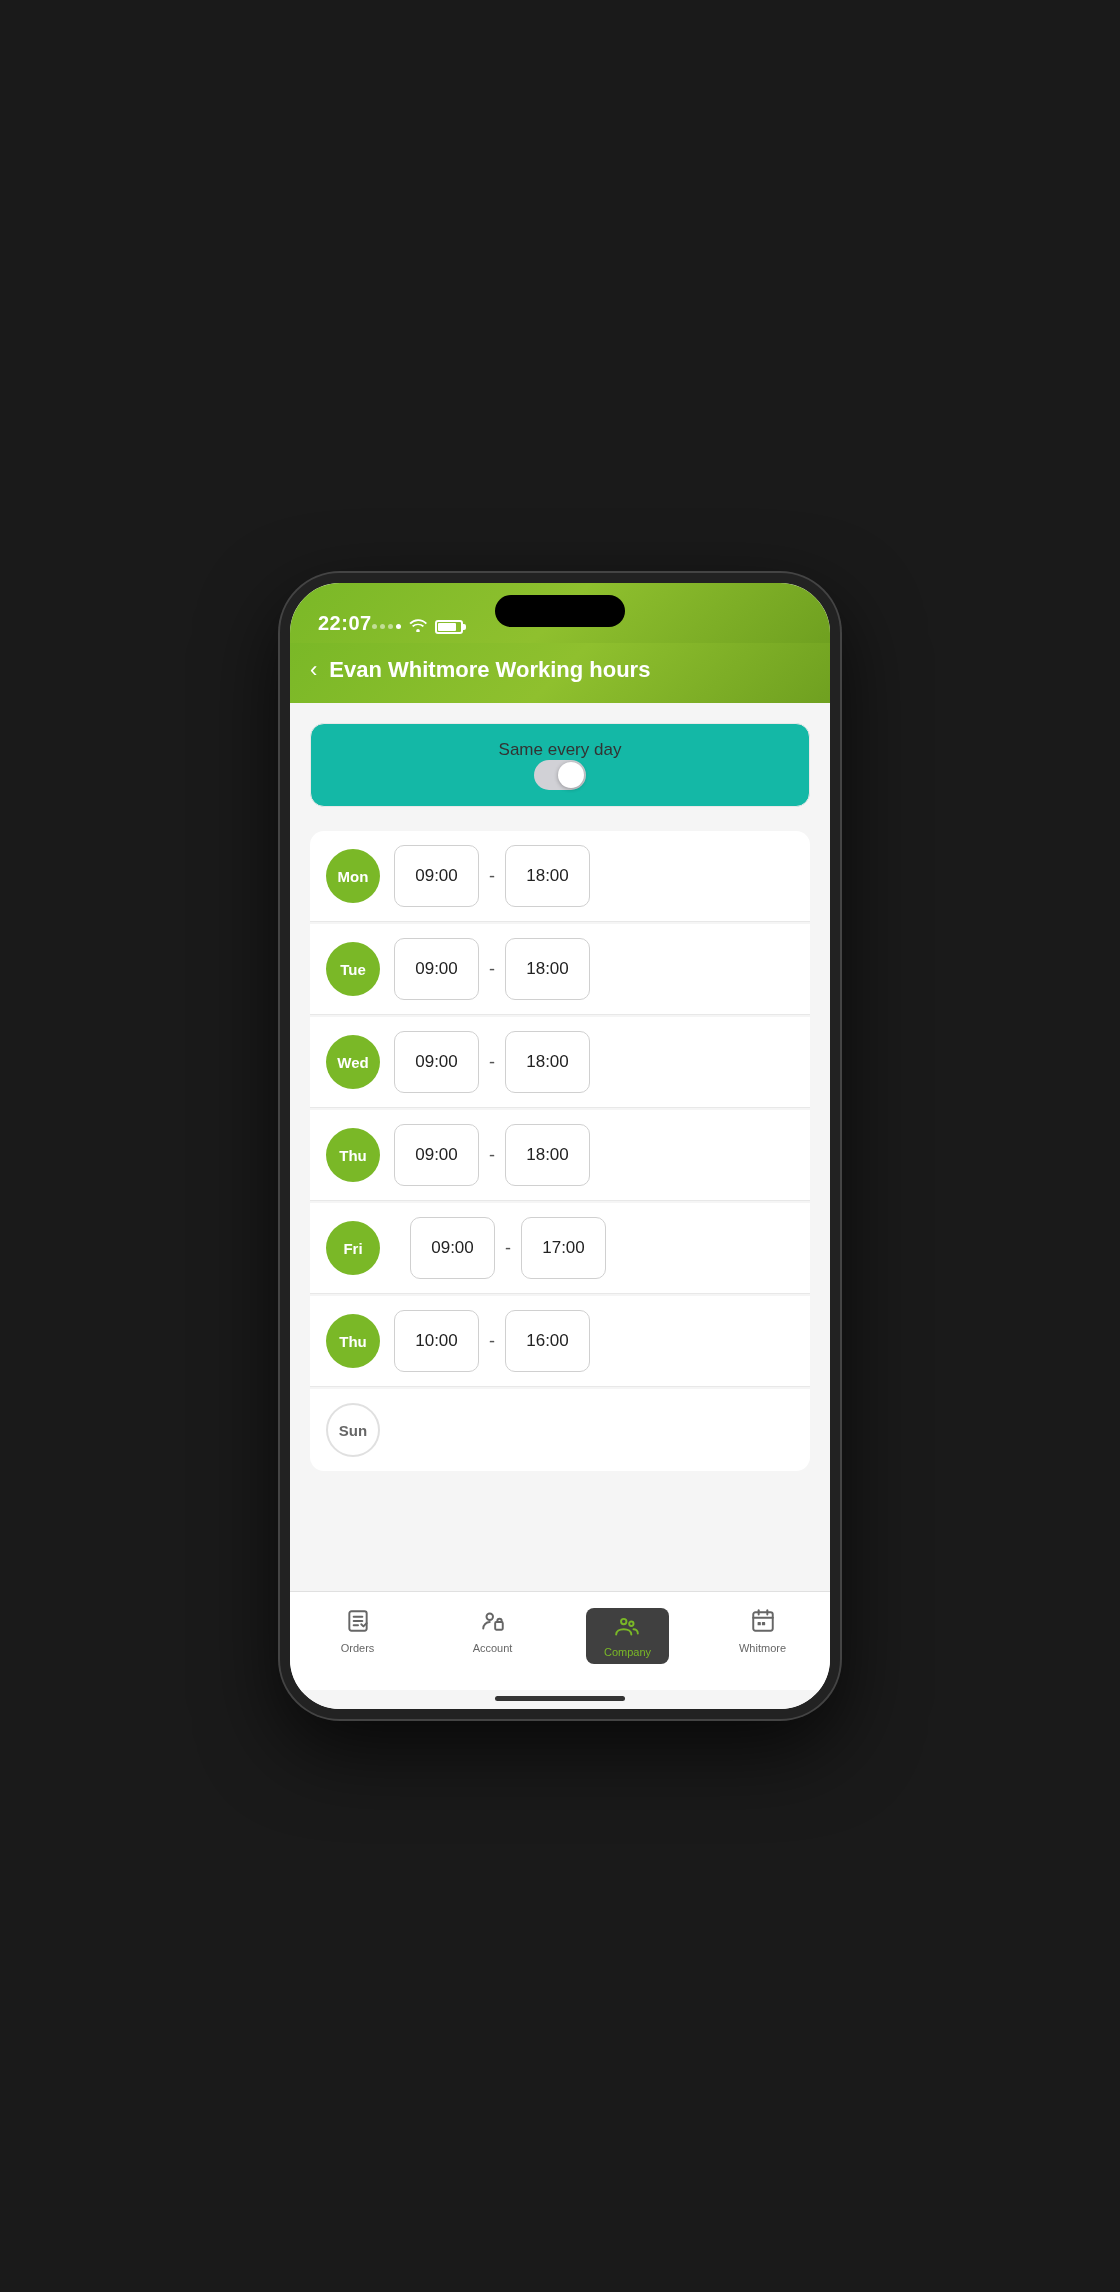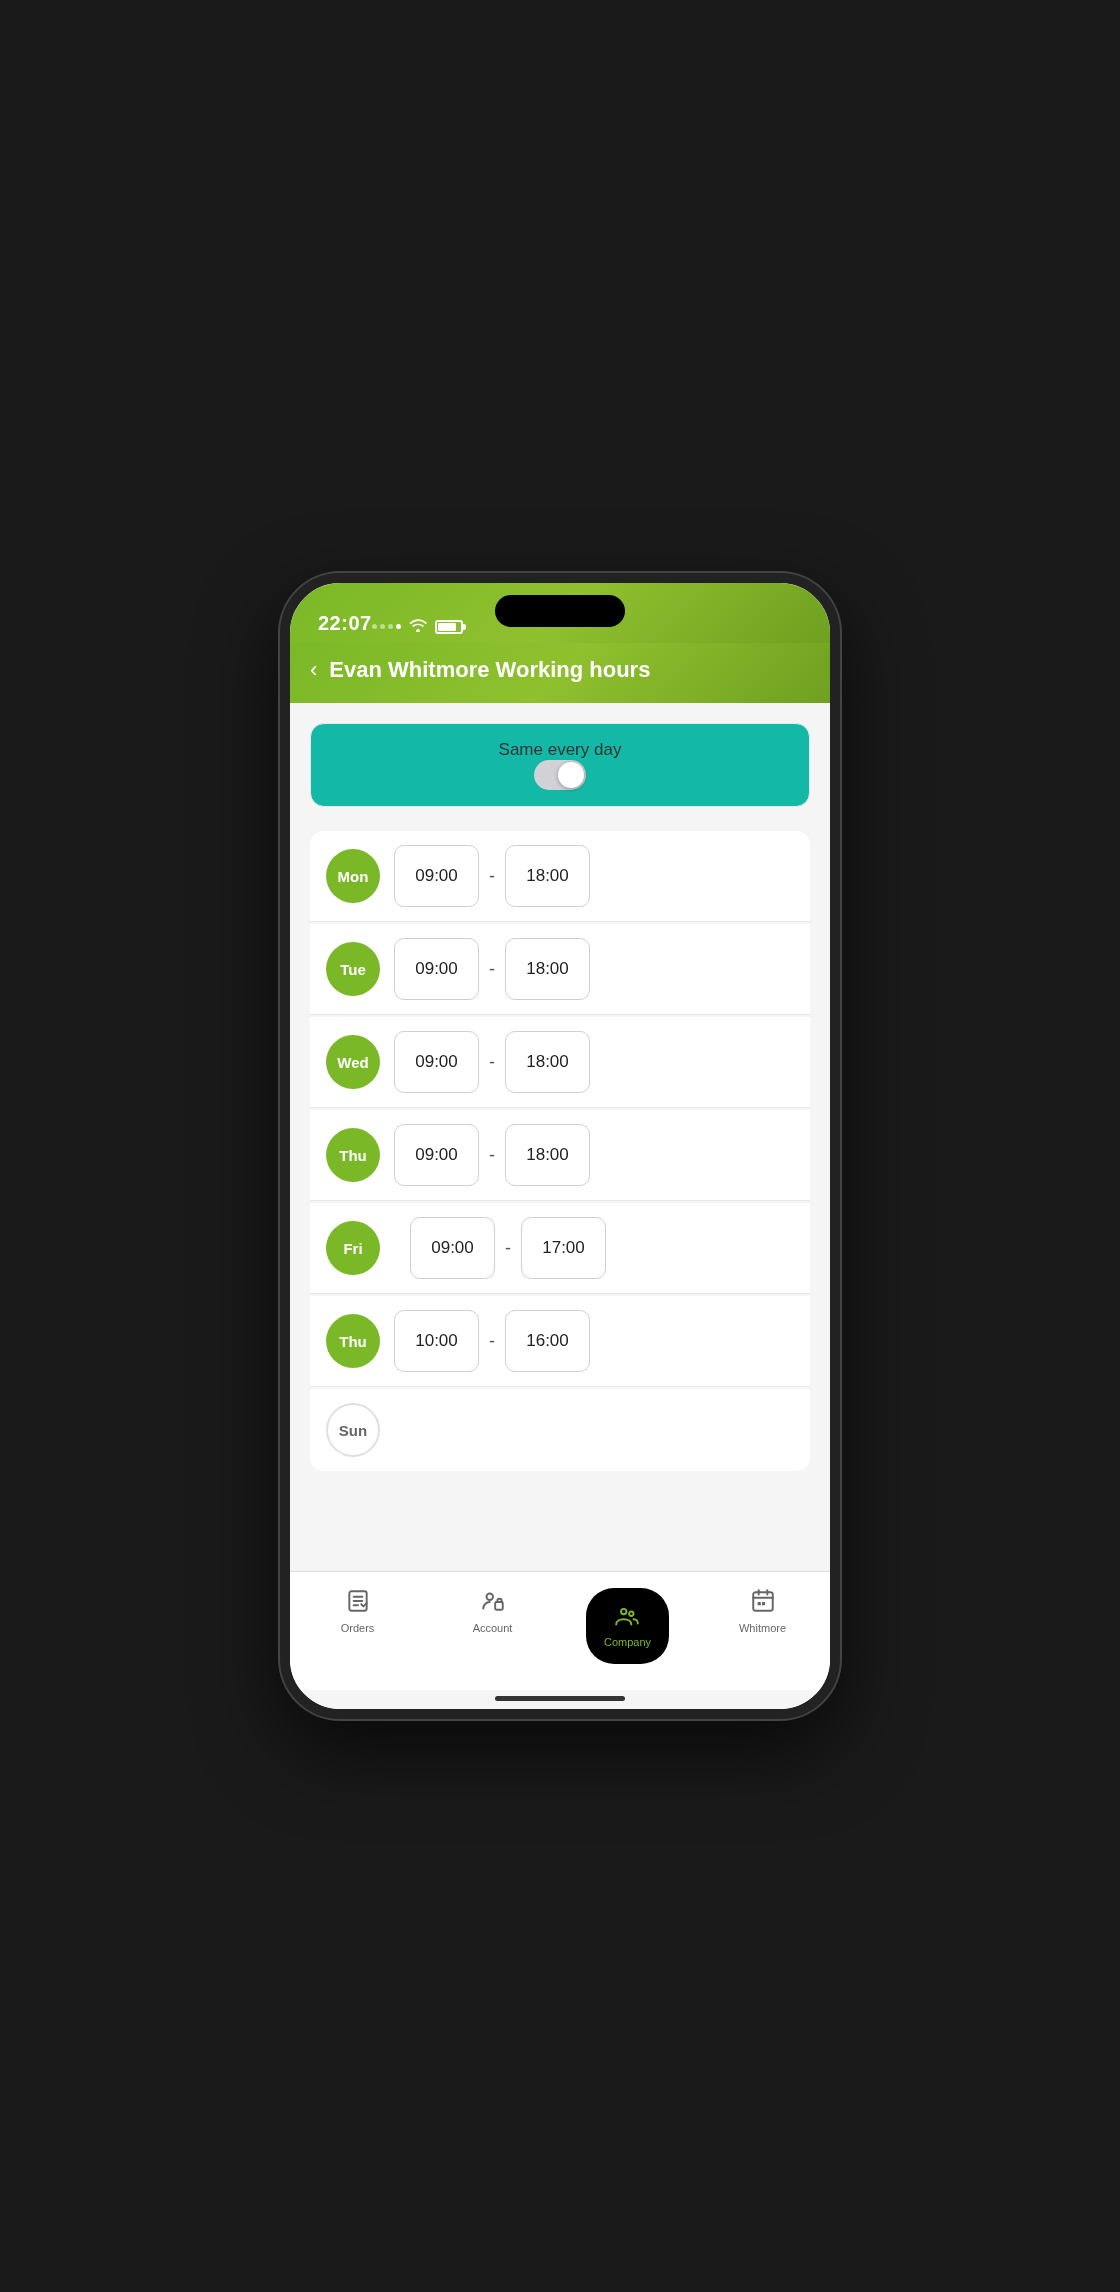--- a/index.html
+++ b/index.html
@@ -256,23 +256,23 @@
 
     .tab-label {
       font-size: 11px;
       color: #666;
     }
 
     .tab-item.active .tab-icon { color: #7ab827; }
     .tab-item.active .tab-label { color: #7ab827; }
 
     .tab-company-bg {
-      background: #000000;
-      border-radius: 28px;
-      padding: 16px 18px;
+      background: #404040;
+      border-radius: 8px;
+      padding: 6px 18px;
       display: flex;
       flex-direction: column;
       align-items: center;
       gap: 2px;
     }
 
     .home-indicator {
       background: #f5f5f5;
       display: flex;
       justify-content: center;

